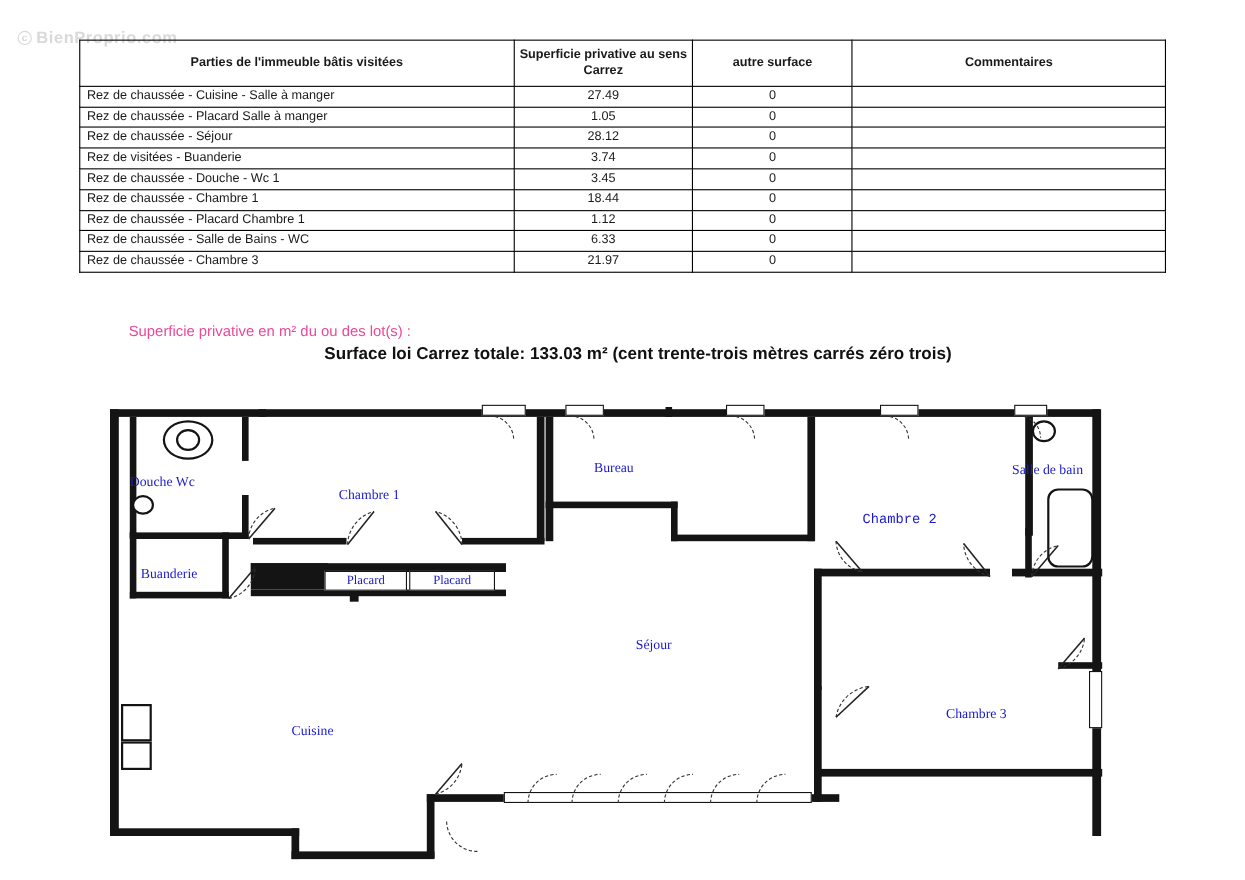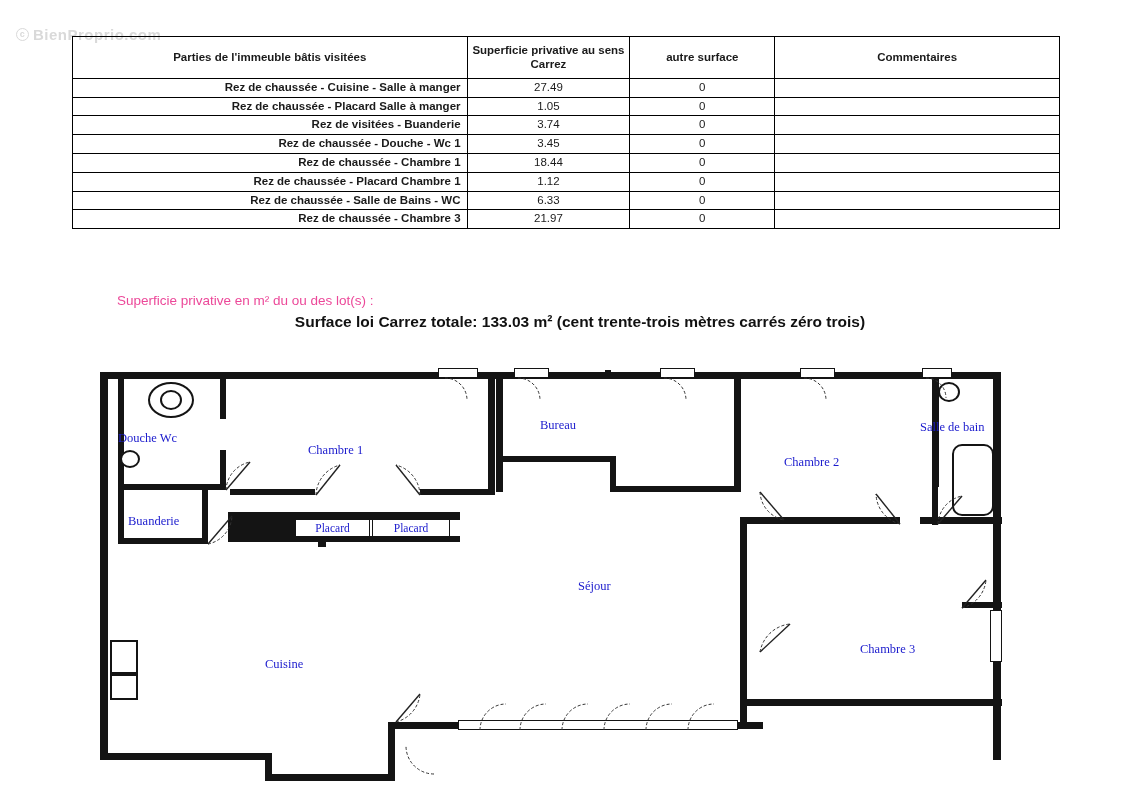--- a/index.html
+++ b/index.html
@@ -60,21 +60,21 @@
     padding: 6px 4px;
     line-height: 1.25;
     vertical-align: middle;
     height: 38px;
   }
   .carrez-table tbody td {
     height: 18.5px;
     padding: 2px 6px;
     line-height: 1.2;
   }
-  .col-desc  { width: 395px; text-align: right; font-weight: bold; }
+  .col-desc  { width: 395px; text-align: left; }
   .col-priv  { width: 163px; text-align: center; }
   .col-other { width: 145px; text-align: center; margin-top: 48px; }
   .col-com   { width: 285px; text-align: center; margin-top: 32px; }
 
   
   .caption-line {
     position: absolute;
     left: 117px; top: 293px;
     font-size: 13.5px;
     color: #ec4899;
@@ -144,20 +144,26 @@
     <tbody>
       <tr>
         <td class="col-desc">Rez de chaussée - Cuisine - Salle à manger</td>
         <td class="col-priv">27.49</td>
         <td class="col-other">0</td>
         <td class="col-com"></td>
       </tr>
       <tr>
         <td class="col-desc">Rez de chaussée - Placard Salle à manger</td>
         <td class="col-priv">1.05</td>
+        <td class="col-other">0</td>
+        <td class="col-com"></td>
+      </tr>
+      <tr>
+        <td class="col-desc">Rez de chaussée - Séjour</td>
+        <td class="col-priv">28.12</td>
         <td class="col-other">0</td>
         <td class="col-com"></td>
       </tr>
       <tr>
         <td class="col-desc">Rez de visitées - Buanderie</td>
         <td class="col-priv">3.74</td>
         <td class="col-other">0</td>
         <td class="col-com"></td>
       </tr>
       <tr>
@@ -305,19 +311,19 @@
         <line x1="862" y1="246" x2="886" y2="218"></line>
         <line x1="660" y1="290" x2="690" y2="262"></line>
         <line x1="296" y1="360" x2="320" y2="332"></line>
       </g>
     </svg>
 
     <div class="room-label" style="left:18px;  top:69px;">Douche Wc</div>
     <div class="room-label" style="left:28px;  top:152px;">Buanderie</div>
     <div class="room-label" style="left:208px; top:81px;">Chambre 1</div>
     <div class="room-label" style="left:440px; top:56px;">Bureau</div>
-    <div class="room-label" style="left:684px; top:93px;">Chambre 2</div>
+    <div class="room-label" style="left:684px; top:103px;font-family:Liberation Mono, monospace;">Chambre 2</div>
     <div class="room-label" style="left:820px; top:58px;">Salle de bain</div>
     <div class="room-label" style="left:478px; top:217px;">Séjour</div>
     <div class="room-label" style="left:165px; top:295px;">Cuisine</div>
     <div class="room-label" style="left:760px; top:280px;">Chambre 3</div>
   </div>
 </div>
 
 </body></html>

